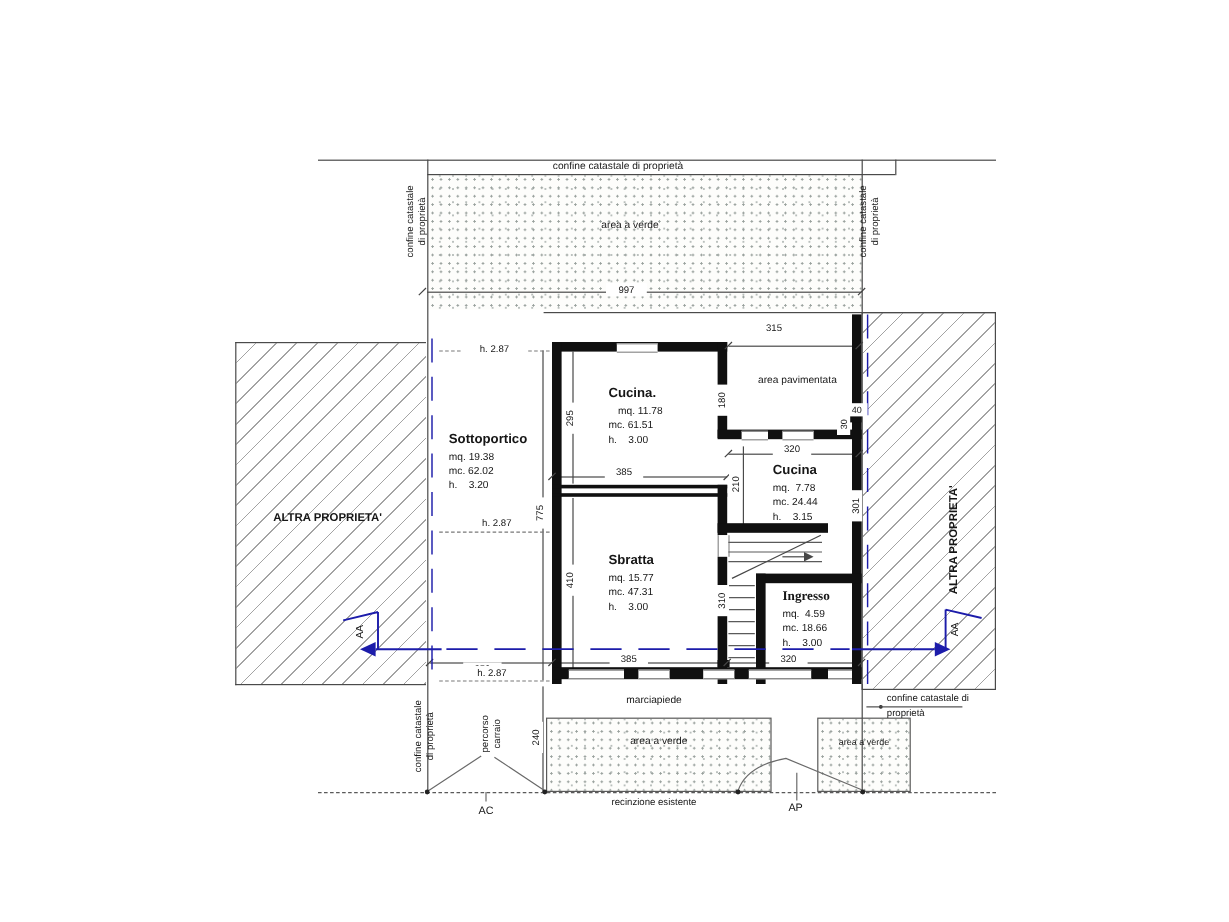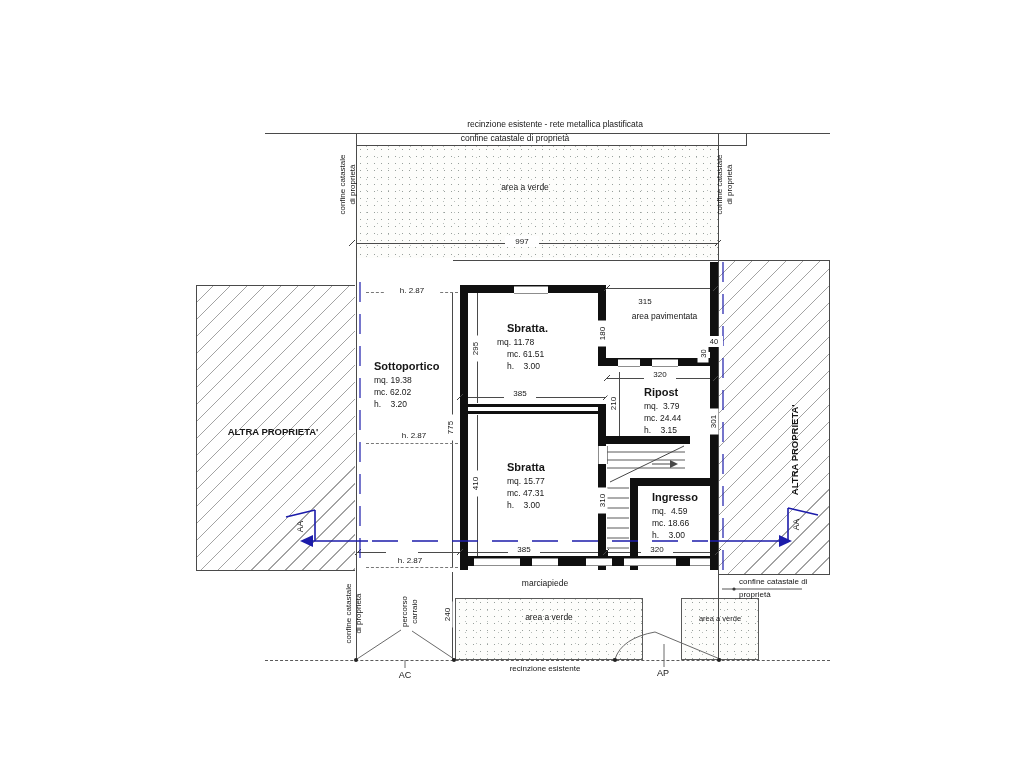--- a/index.html
+++ b/index.html
@@ -126,57 +126,56 @@
     <g fill="#222" stroke="none">
       <circle cx="356" cy="660" r="2"></circle>
         <circle cx="454" cy="660" r="2"></circle>
       <circle cx="615" cy="660" r="2"></circle>
         <circle cx="719" cy="660" r="2"></circle>
       <circle cx="734" cy="589" r="1.6"></circle>
     </g>
     <line x1="722" y1="589" x2="802" y2="589" stroke="#555" stroke-width="1"></line>
   </svg>
 
-  <div class="lbl ctr" style="left:370px;top:119px;width:370px;">recinzione esistente - rete metallica plastificata</div>
   <div class="lbl ctr" style="left:400px;top:133px;width:230px;">confine catastale di proprietà</div>
   <div class="lbl ctr nobg" style="left:470px;top:182px;width:110px;">area a verde</div>
   <div class="vtext" style="left:314px;top:175px;width:66px;">confine catastale di proprietà</div>
   <div class="vtext" style="left:691px;top:175px;width:66px;">confine catastale di proprietà</div>
 
   <div class="lbl ctr bold" style="left:198px;top:426px;width:150px;font-size:9.5px;">ALTRA PROPRIETA'</div>
   <div class="vtext bold" style="left:740px;top:445px;width:110px;white-space:nowrap;font-size:9.5px;">ALTRA PROPRIETA'</div>
   <div class="lbl ctr nobg" style="left:612px;top:311px;width:105px;">area pavimentata</div>
 
   <div class="roomname" style="left:374px;top:360px;">Sottoportico</div>
   <div class="rline" style="left:374px;top:375px;">mq. 19.38</div>
   <div class="rline" style="left:374px;top:387px;">mc. 62.02</div>
   <div class="rline" style="left:374px;top:399px;">h.    3.20</div>
 
-  <div class="roomname" style="left:507px;top:322px;">Sbratta.</div>
-  <div class="rline" style="left:497px;top:337px;">mq. 11.78</div>
+  <div class="roomname" style="left:507px;top:322px;">Cucina.</div>
+  <div class="rline" style="left:515px;top:337px;">mq. 11.78</div>
   <div class="rline" style="left:507px;top:349px;">mc. 61.51</div>
   <div class="rline" style="left:507px;top:361px;">h.    3.00</div>
 
-  <div class="roomname" style="left:644px;top:386px;">Ripost</div>
-  <div class="rline" style="left:644px;top:401px;">mq.  3.79</div>
+  <div class="roomname" style="left:644px;top:386px;">Cucina</div>
+  <div class="rline" style="left:644px;top:401px;">mq.  7.78</div>
   <div class="rline" style="left:644px;top:413px;">mc. 24.44</div>
   <div class="rline" style="left:644px;top:425px;">h.    3.15</div>
 
   <div class="roomname" style="left:507px;top:461px;">Sbratta</div>
   <div class="rline" style="left:507px;top:476px;">mq. 15.77</div>
   <div class="rline" style="left:507px;top:488px;">mc. 47.31</div>
   <div class="rline" style="left:507px;top:500px;">h.    3.00</div>
 
-  <div class="roomname" style="left:652px;top:491px;">Ingresso</div>
+  <div class="roomname" style="left:652px;top:491px;font-family:Liberation Serif, serif;">Ingresso</div>
   <div class="rline" style="left:652px;top:506px;">mq.  4.59</div>
   <div class="rline" style="left:652px;top:518px;">mc. 18.66</div>
   <div class="rline" style="left:652px;top:530px;">h.    3.00</div>
 
   <div class="dim" style="left:505px;top:236px;width:34px;">997</div>
-  <div class="dim" style="left:629px;top:296px;width:32px;">315</div>
+  <div class="dim" style="left:629px;top:268px;width:32px;">315</div>
   <div class="dim" style="left:644px;top:369px;width:32px;">320</div>
   <div class="dim" style="left:504px;top:388px;width:32px;">385</div>
   <div class="dim" style="left:386px;top:552px;width:32px;">250</div>
   <div class="dim" style="left:508px;top:544px;width:32px;">385</div>
   <div class="dim" style="left:641px;top:544px;width:32px;">320</div>
   <div class="dim sm" style="left:705px;top:336px;width:18px;">40</div>
   <div class="rdim sm" style="left:694px;top:348px;width:18px;">30</div>
   <div class="rdim" style="left:462px;top:343px;width:26px;">295</div>
   <div class="rdim" style="left:462px;top:478px;width:26px;">410</div>
   <div class="rdim" style="left:437px;top:422px;width:26px;">775</div>

